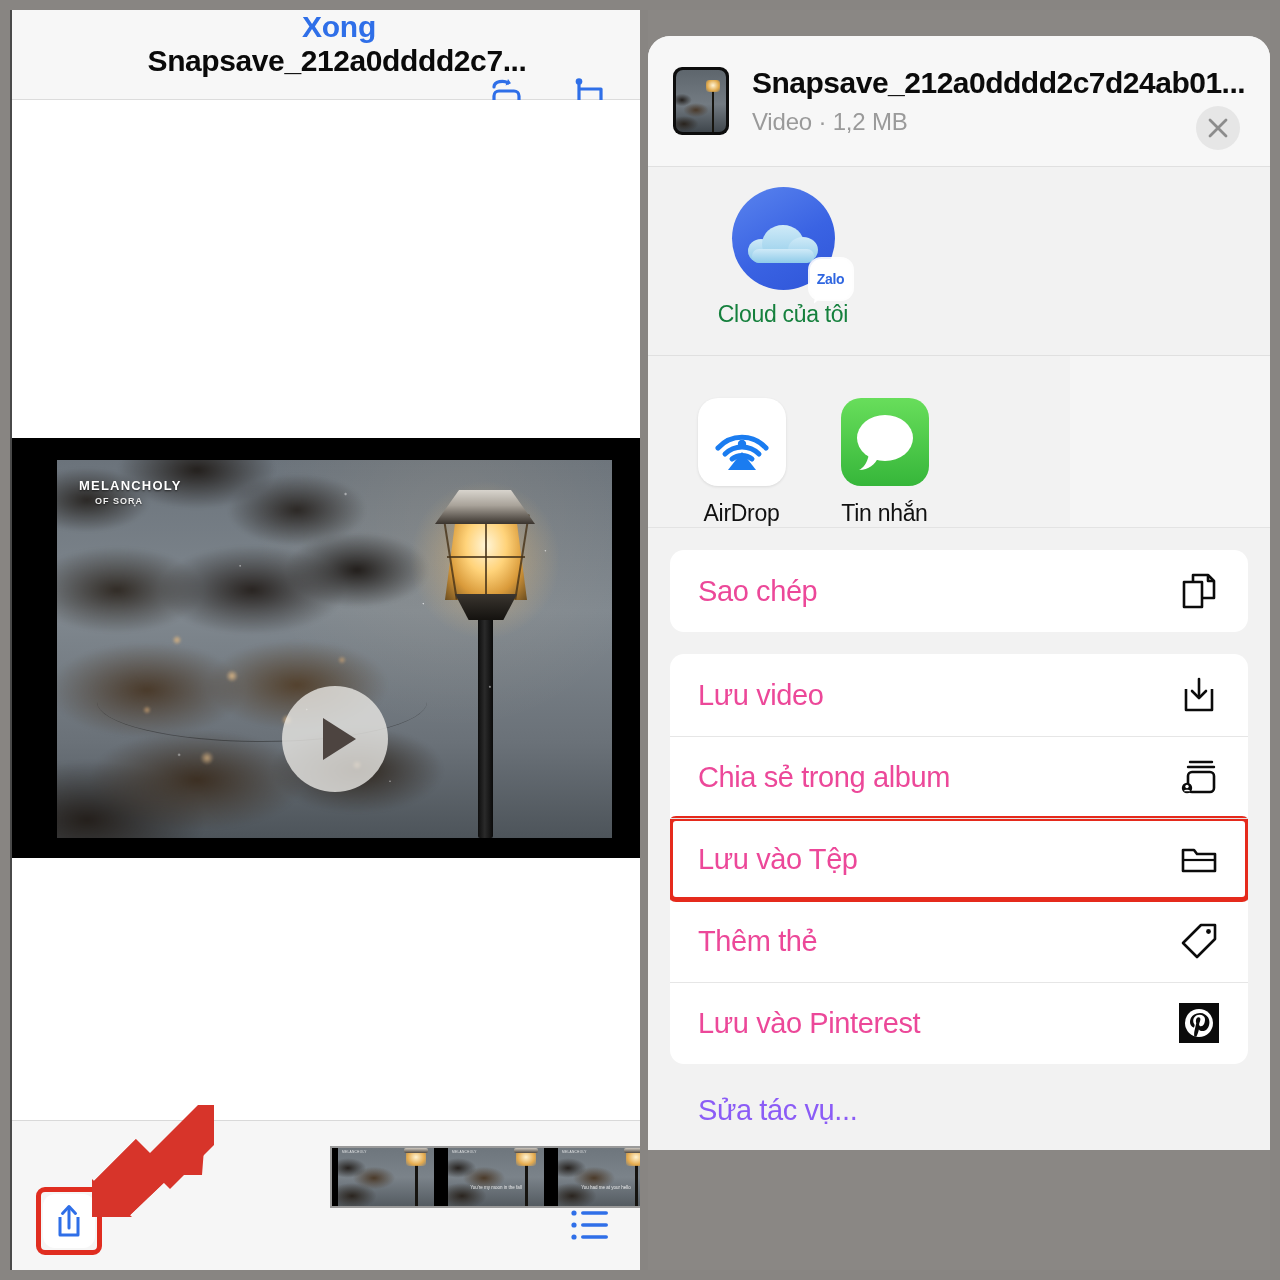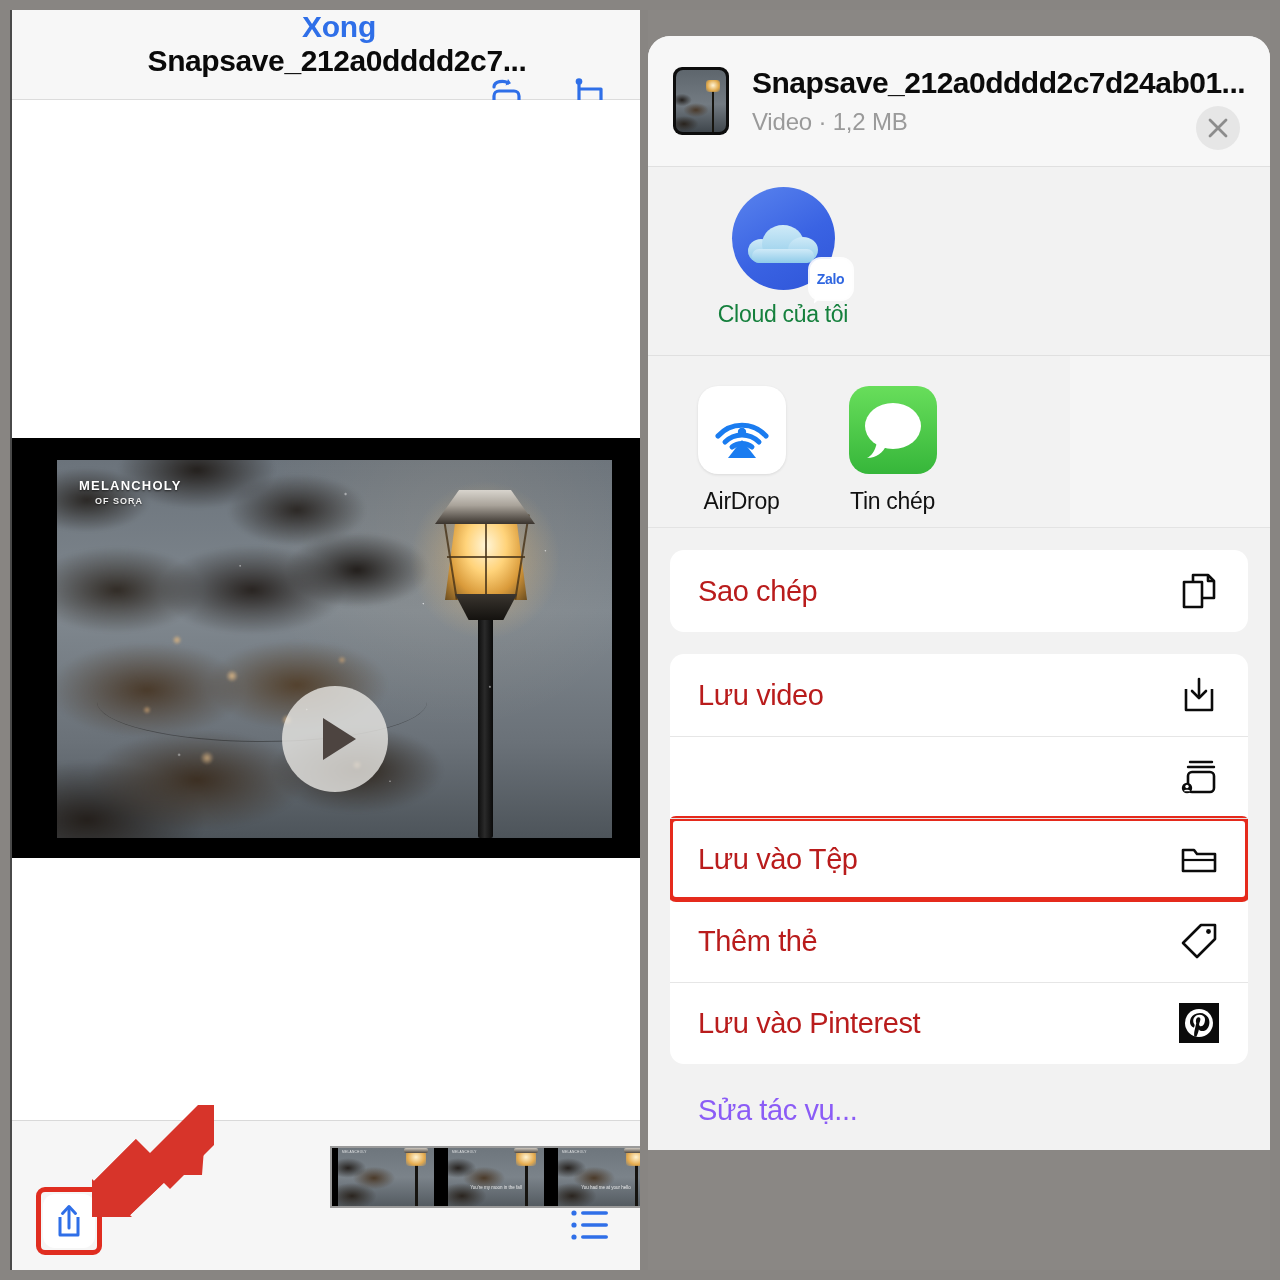--- a/index.html
+++ b/index.html
@@ -290,21 +290,21 @@
   #zalo-badge-text { color:#2f66e0; font-weight:700; font-size:14px; letter-spacing:-.3px; }
   #zalo-badge-tail {
     position:absolute; left:4px; bottom:-5px; width:12px; height:10px; background:#fff;
     clip-path: polygon(0% 100%, 100% 0%, 20% 0%);
   }
   #zalo-label { margin-top:11px; font-size:23px; color:#15803d; letter-spacing:-.3px; }
 
   #apps-row {
     position:relative; flex:0 0 172px;
     background:#f2f2f2; border-bottom:1px solid #e3e3e3;
-    display:flex; align-items:center; padding:18px 0 0 22px; gap:8px;
+    display:flex; align-items:flex-end; padding:18px 0 0 22px; gap:0;
   }
   #apps-row::after{
     content:""; position:absolute; right:0; top:0; width:200px; height:100%;
     background:#f5f5f5;
   }
   .app-item { width:143px; text-align:center; position:relative; z-index:2; }
   .app-tile { width:88px; height:88px; margin:0 auto; border-radius:20px; position:relative; overflow:hidden; }
   .app-label { margin-top:14px; font-size:23px; color:#111; letter-spacing:-.3px; }
   #tile-airdrop { background:#ffffff; box-shadow:0 1px 3px rgba(0,0,0,.10); }
   #tile-messages { background:linear-gradient(180deg,#68de5b 0%,#36b63a 100%); }
@@ -316,21 +316,21 @@
   .action-group {
     background:#ffffff; border-radius:14px; overflow:hidden; margin-top:22px;
   }
   .action-row {
     position:relative; height:82px;
     display:flex; align-items:center; padding:0 0 0 28px;
   }
   .action-row + .action-row::before {
     content:""; position:absolute; left:0; right:0; top:0; height:1px; background:#e6e6e6;
   }
-  .action-label { font-size:29px; color:#b91c1c; letter-spacing:-.4px; }
+  .action-label { font-size:29px; color:#ec4899; letter-spacing:-.4px; }
   .action-icon { margin-left:auto; margin-right:28px; width:42px; height:42px;
     display:flex; align-items:center; justify-content:center; }
   #row-save-files {
     outline:5px solid #e52a1c; outline-offset:-3px; border-radius:6px; z-index:5;
   }
   #edit-actions {
     margin-top:30px; padding-left:28px;
     font-size:29px; color:#8b5cf6; letter-spacing:-.4px;
   }
 </style>
@@ -523,21 +523,21 @@
           <div class="app-label">AirDrop</div>
         </div>
 
         <div class="app-item">
           <div class="app-tile" id="tile-messages">
             <svg width="88" height="88" viewBox="0 0 88 88">
               <ellipse cx="44" cy="40" rx="28" ry="23" fill="#ffffff"></ellipse>
               <path d="M28 56 C26 66, 22 70, 18 72 C28 72, 34 66, 37 60 Z" fill="#ffffff"></path>
             </svg>
           </div>
-          <div class="app-label">Tin chép</div>
+          <div class="app-label">Tin nhắn</div>
         </div>
 
       </div>
 
       <div id="actions-scroll">
 
         <div class="action-group">
           <div class="action-row">
             <span class="action-label">Sao chép</span>
             <span class="action-icon">
@@ -557,20 +557,21 @@
             <span class="action-icon">
               <svg width="38" height="40" viewBox="0 0 38 40">
                 <path d="M19 4 L19 22" stroke="#0b0b0b" stroke-width="2.6" stroke-linecap="round"></path>
                 <path d="M12 16 L19 23 L26 16" fill="none" stroke="#0b0b0b" stroke-width="2.6" stroke-linecap="round" stroke-linejoin="round"></path>
                 <path d="M6 14 L6 35 L32 35 L32 14" fill="none" stroke="#0b0b0b" stroke-width="2.6" stroke-linejoin="round"></path>
               </svg>
             </span>
           </div>
 
           <div class="action-row">
+            <span class="action-label">Chia sẻ trong album</span>
             <span class="action-icon">
               <svg width="40" height="40" viewBox="0 0 40 40">
                 <path d="M11 5 L33 5" stroke="#0b0b0b" stroke-width="2.4" stroke-linecap="round"></path>
                 <path d="M9 10 L35 10" stroke="#0b0b0b" stroke-width="2.4" stroke-linecap="round"></path>
                 <rect x="9" y="15" width="26" height="20" rx="4" fill="none" stroke="#0b0b0b" stroke-width="2.6"></rect>
                 <circle cx="8" cy="31" r="5.2" fill="#0b0b0b"></circle>
                 <circle cx="8" cy="29.5" r="1.7" fill="#ffffff"></circle>
                 <path d="M4.8 34.2 C5.6 32.4, 10.4 32.4, 11.2 34.2" fill="#ffffff"></path>
               </svg>
             </span>

